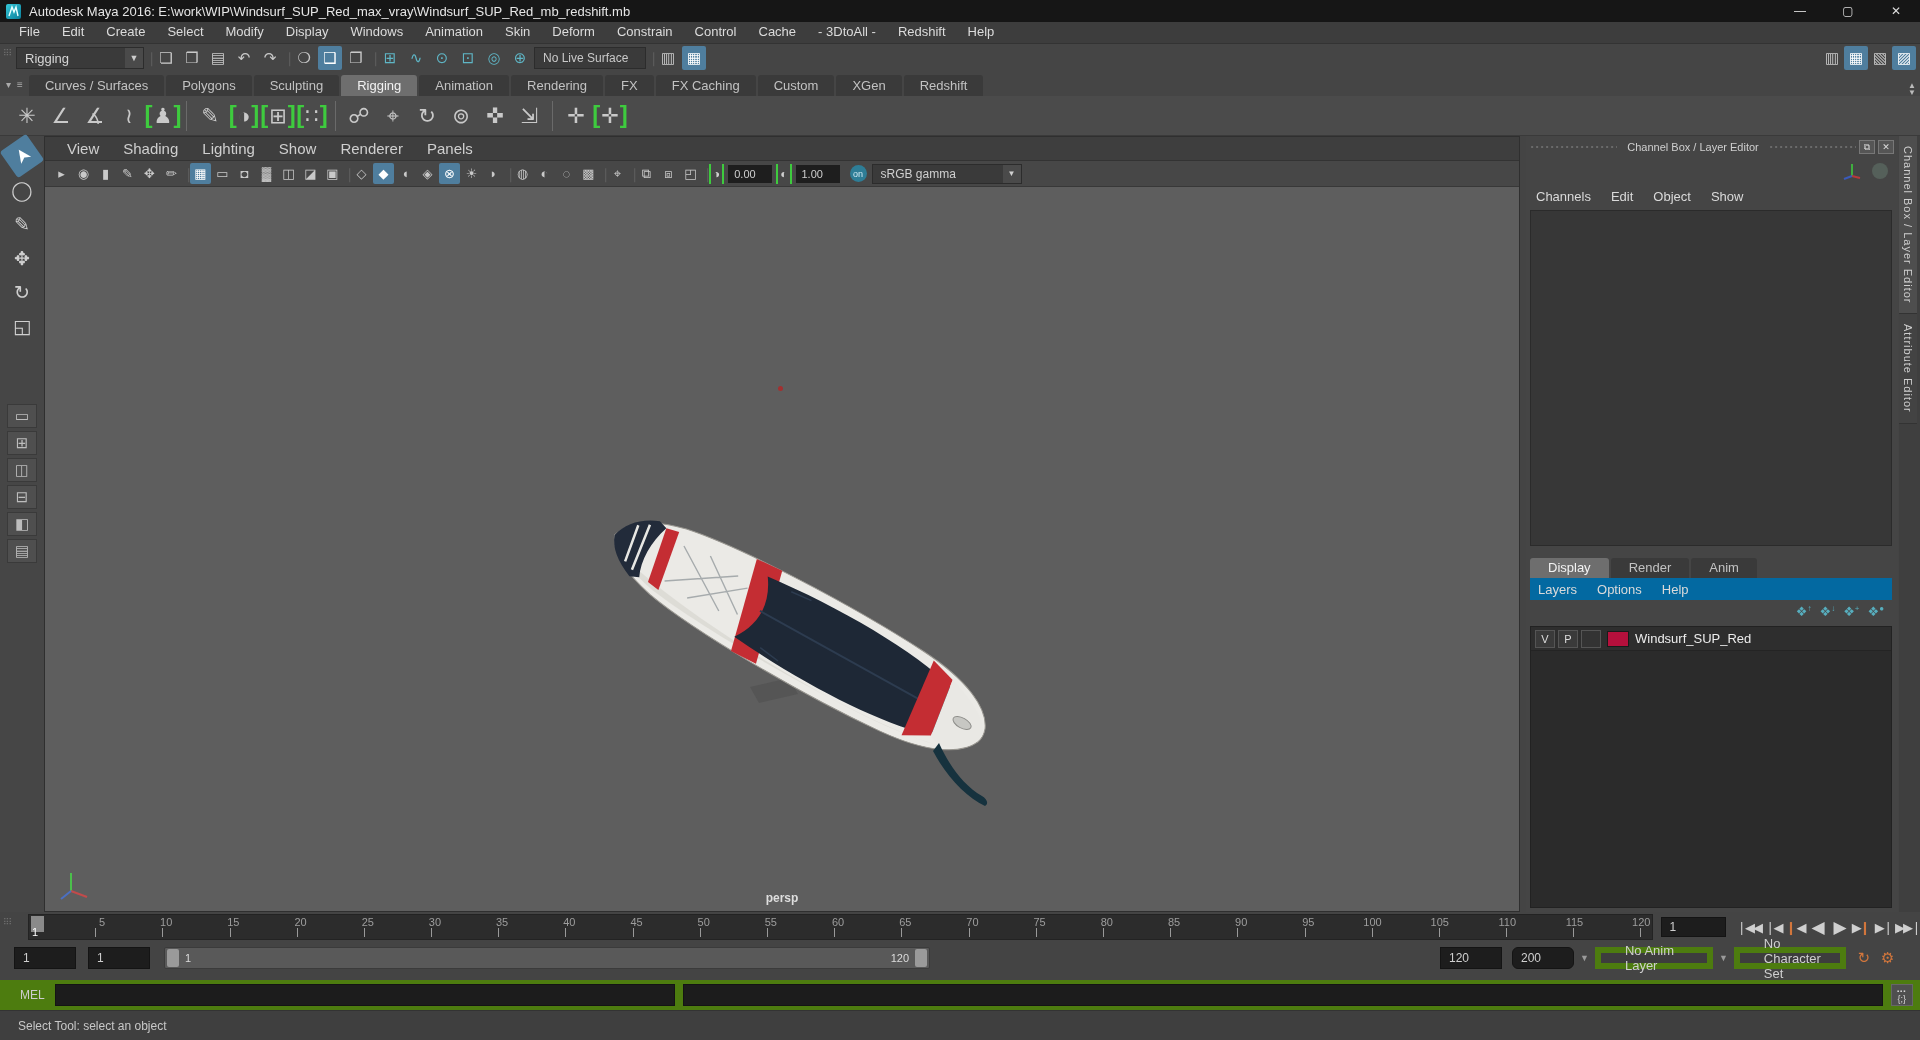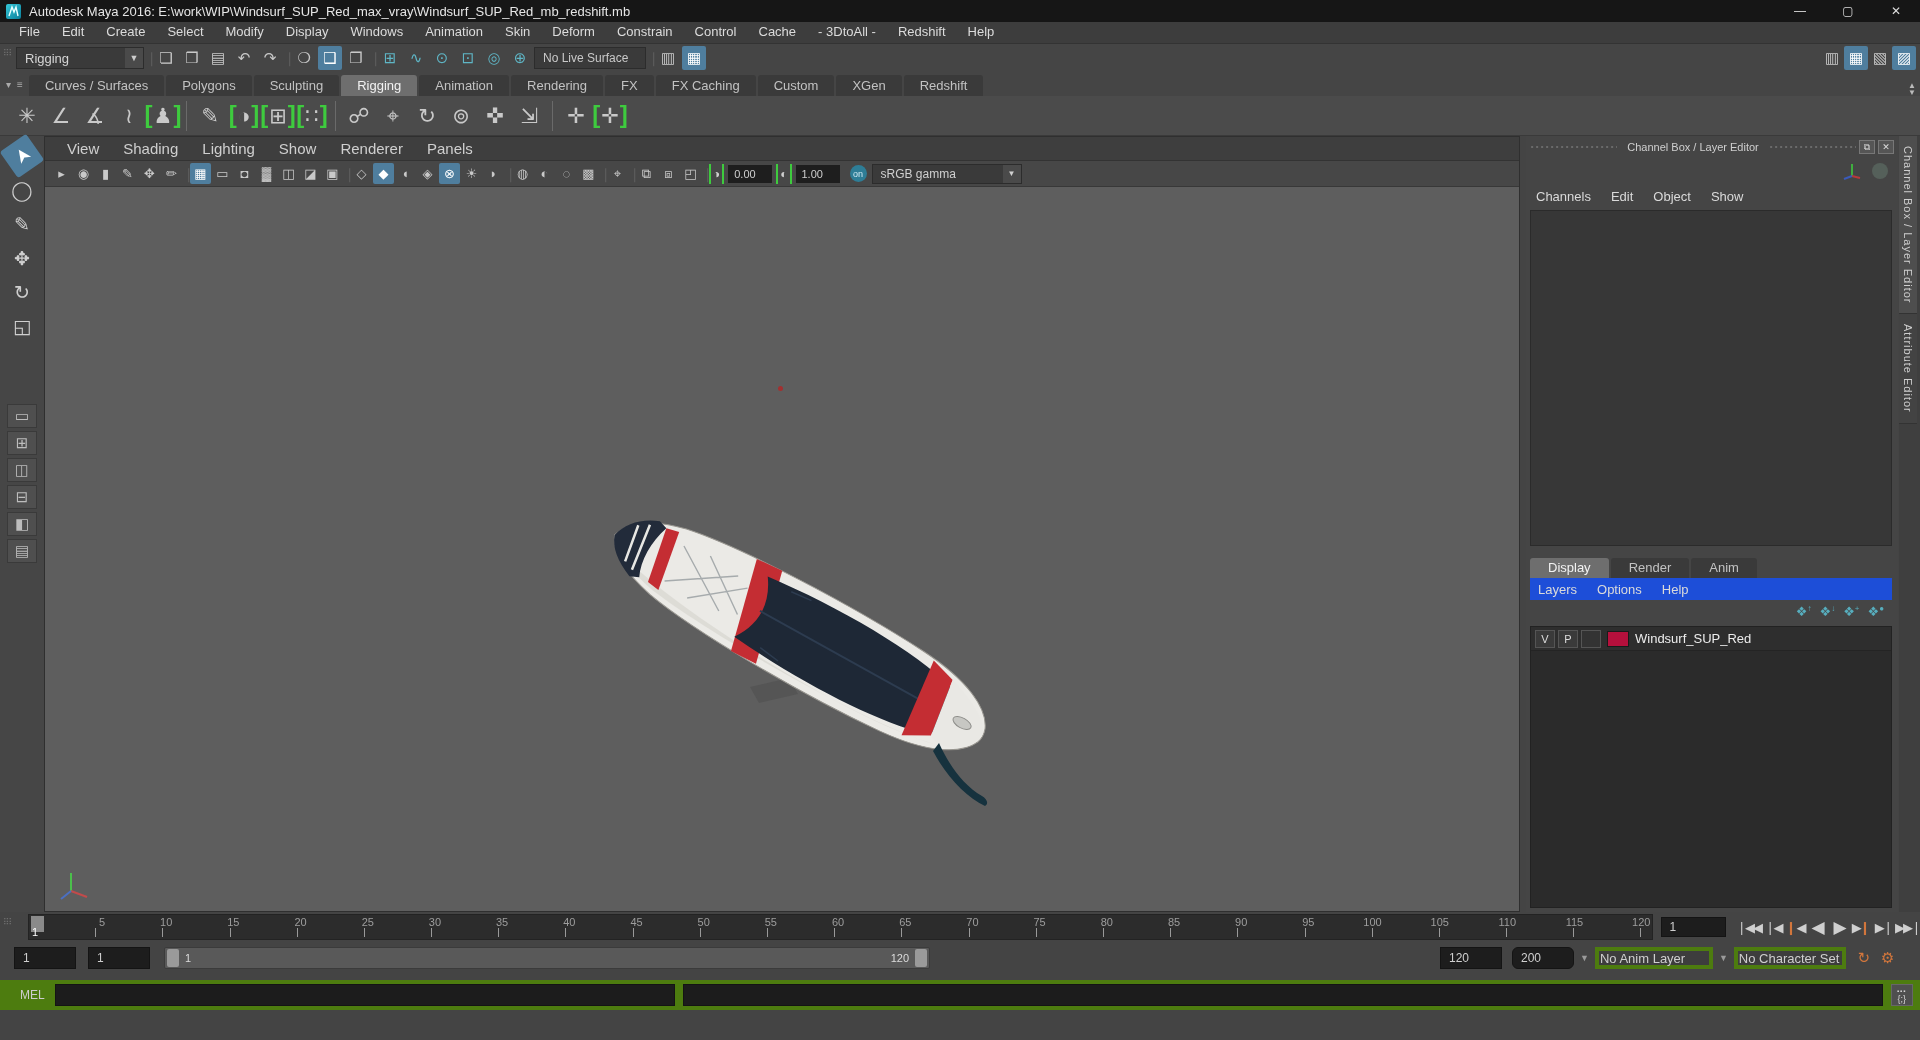--- a/index.html
+++ b/index.html
@@ -118,21 +118,21 @@
                 justify-content:flex-end; padding-right:10px; gap:10px; }
   #cb-menus { left:0; top:48px; width:100%; height:24px; display:flex; align-items:center; padding-left:10px; }
   .cb-menu-item { font-size:13px; color:#dadada; padding:0 12px 0 0; margin-right:8px; }
   #cb-empty { left:4px; top:74px; width:362px; height:336px; background:#373737; border:1px solid #2b2b2b; }
 
   #layer-tabs { left:4px; top:420px; width:362px; height:22px; display:flex; align-items:flex-end; }
   .ltab { height:20px; line-height:20px; padding:0 18px; background:#3a3a3a; color:#c2c2c2;
           font-size:13px; border-radius:3px 3px 0 0; margin-right:2px; }
   .ltab.active { background:#6e6e6e; color:#f2f2f2; }
   #layer-menus { left:4px; top:442px; width:362px; height:22px; display:flex; align-items:center;
-                 background:#1d4ed8; padding-left:8px; }
+                 background:#0369a1; padding-left:8px; }
   #layer-iconrow { left:4px; top:464px; width:362px; height:24px; display:flex; align-items:center;
                    justify-content:flex-end; gap:8px; padding-right:8px; }
   .diamond-ic { color:#57aebe; font-size:13px; position:relative; }
   .diamond-ic sup { color:#57aebe; font-size:8px; }
   #layer-list { left:4px; top:490px; width:362px; height:282px; background:#2b2b2b; border:1px solid #222; }
   .layer-row { height:24px; display:flex; align-items:center; background:#2e2e2e;
                border-bottom:1px solid #242424; padding-left:4px; }
   .layer-toggle { width:20px; height:18px; border:1px solid #555; background:#3a3a3a; color:#ddd;
                   font-size:11px; display:flex; align-items:center; justify-content:center; margin-right:3px; }
   .layer-toggle.empty { background:#333; }
@@ -172,22 +172,22 @@
   #f-playstart { width:62px; margin-left:12px; }
   #range-track { position:relative; width:766px; height:22px; margin-left:14px; background:#595959;
                  border:1px solid #3b3b3b; border-radius:2px; display:flex; align-items:center; }
   .r-handle { width:12px; height:18px; background:#9a9a9a; border-radius:2px; margin:0 2px; }
   #range-track .rlab { font-size:11px; color:#dcdcdc; }
   #range-track .rlab.start { margin-left:4px; }
   #range-track .rlab.end { margin-left:auto; margin-right:4px; }
   #f-playend { width:62px; margin-left:510px; }
   #f-animend { width:62px; margin-left:10px;border-radius:6px; }
   .mini-arrow { color:#9a9a9a; font-size:9px; margin:0 6px; }
-  .sel-field { height:22px; background:#3d3d3d; border:4px solid #4d7c0f; font-size:13px; color:#cfcfcf;
-               display:flex; align-items:center; padding-left:1px; }
+  .sel-field { height:22px; background:#3d3d3d; border:6px solid #4d7c0f; font-size:13px; color:#cfcfcf;
+               display:flex; align-items:center; padding-left:24px; }
   #anim-layer { width:118px; }
   #char-set { width:112px; }
 
   
   #cmdline { left:0; top:980px; width:1920px; height:30px; background:#4d7c0f; display:flex; align-items:center; }
   #mel-label { font-size:12px; color:#cdcdcd; margin:0 10px 0 20px; }
   .cmd-input { height:22px; background:#1c1c1c; border:1px solid #141414; }
   #cmd1 { width:620px; }
   #cmd2 { width:1200px; margin-left:8px; }
   #script-editor-btn { width:22px; height:22px; border:1px solid #666; background:#4f4f4f; color:#d8d8d8;
@@ -425,20 +425,21 @@
 
           <path d="M 894,556 C 904,578 918,598 937,609 C 942,612 944,617 940,619
                    C 921,610 901,589 888,564 Z" fill="#16323e"></path>
         </svg>
         <div id="origin-dot" class="abs"></div>
         <svg class="abs" style="left:12px;top:680px" width="40" height="36">
           <line x1="14" y1="24" x2="14" y2="6" stroke="#4bbf4b" stroke-width="2"></line>
           <line x1="14" y1="24" x2="30" y2="30" stroke="#c24b4b" stroke-width="2"></line>
           <line x1="14" y1="24" x2="4" y2="32" stroke="#4b6fc2" stroke-width="2"></line>
         </svg>
+        <div id="persp-label" class="abs">persp</div>
       </div>
     </div>
 
     <div id="rightpanel" class="abs">
       <div id="cb-header" class="abs">
         <span class="dots"></span>
         <span id="cb-title">Channel Box / Layer Editor</span>
         <span class="dots"></span>
         <span class="hdr-btn">⧉</span>
         <span class="hdr-btn">✕</span>
@@ -616,14 +617,17 @@
   <div id="cmdline" class="abs">
     <span id="mel-label">MEL</span>
     <div class="cmd-input" id="cmd1"></div>
     <div class="cmd-input" id="cmd2"></div>
     <div id="script-editor-btn">
       <span style="font-size:6px;letter-spacing:1px">▪▪▪</span>
       <span>{;}</span>
     </div>
   </div>
 
+  <div id="helpline" class="abs">
+    <span id="help-text">Select Tool: select an object</span>
+  </div>
 
 </div>
 
 </body></html>

